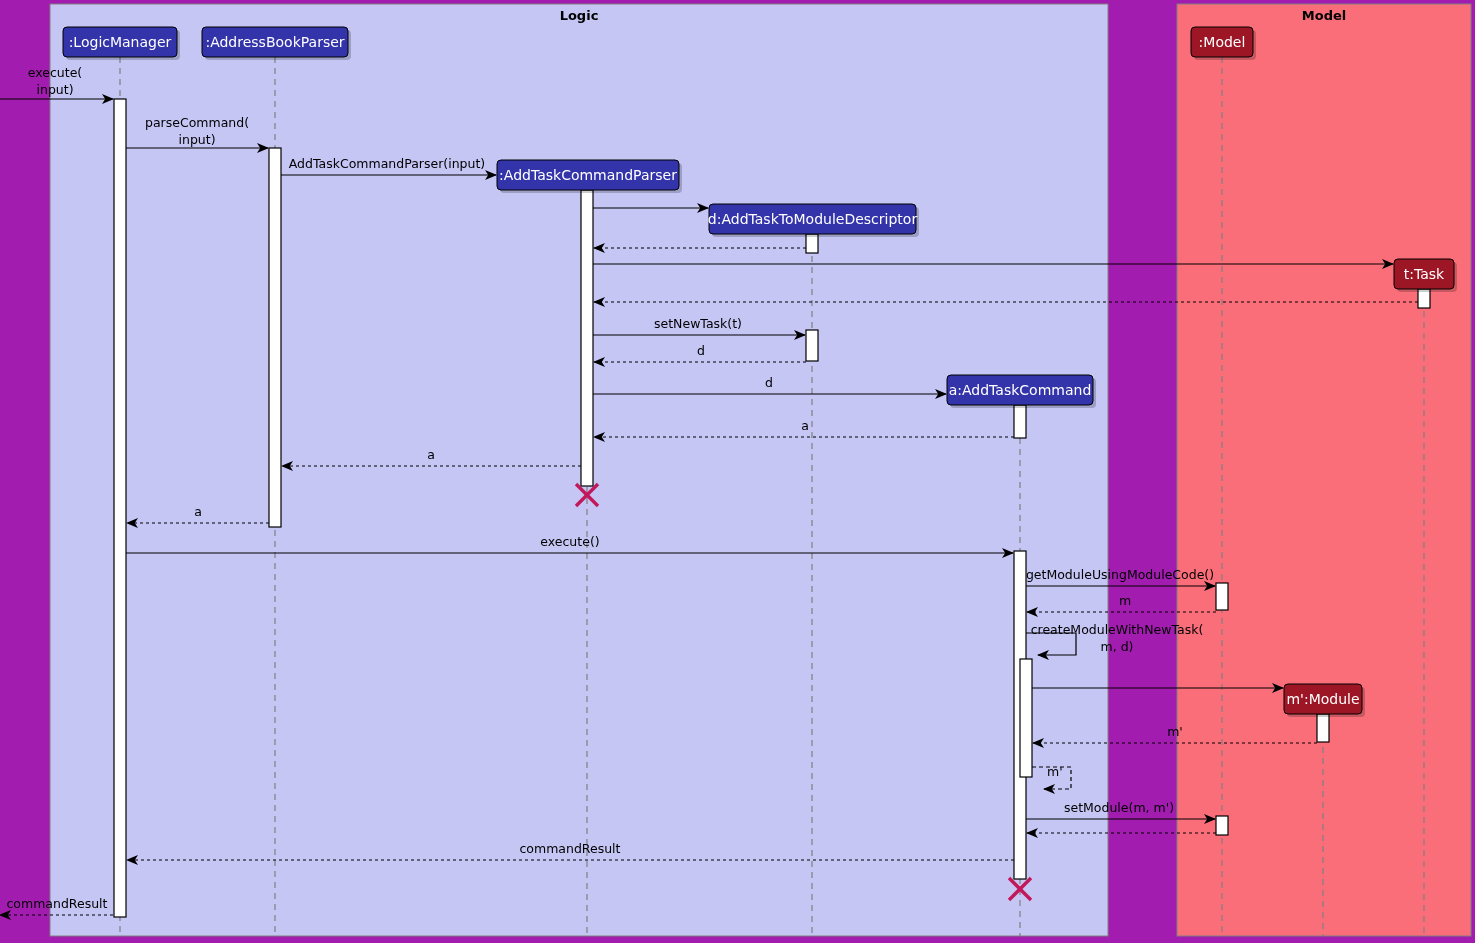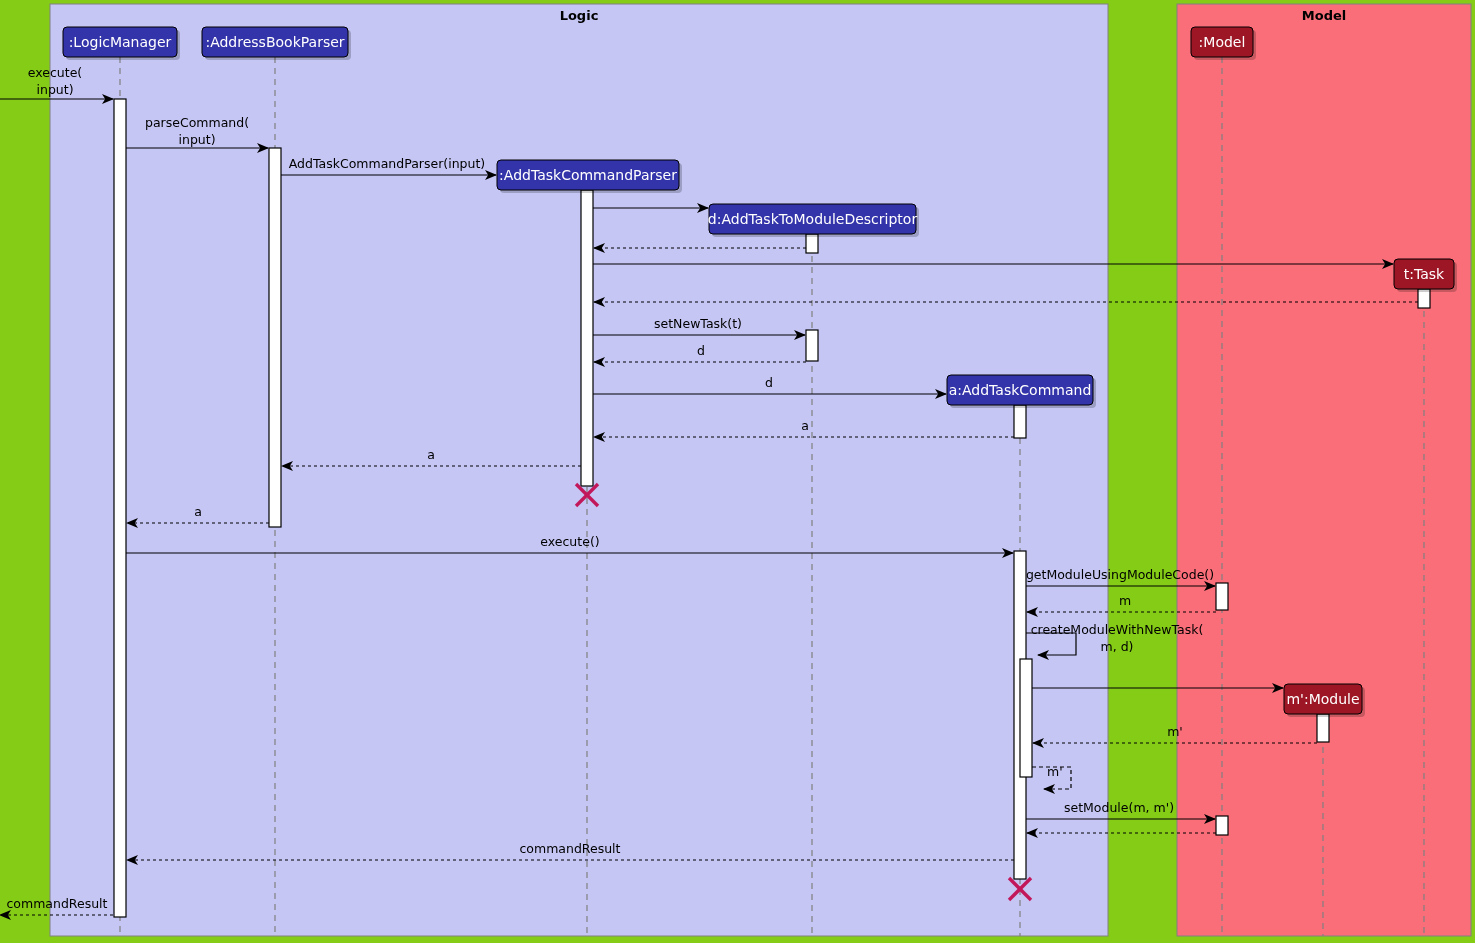--- a/index.html
+++ b/index.html
@@ -1,18 +1,18 @@
 <!DOCTYPE html>
 <html><head>
 <meta charset="utf-8">
 <title>Sequence Diagram</title>
 <style>
   html,body{margin:0;padding:0;background:#ffffff;}
   body{font-family:"DejaVu Sans","Liberation Sans",sans-serif;}
-  #canvas{position:relative;width:1475px;height:943px;background:#84cc16;overflow:hidden;}
+  #canvas{position:relative;width:1475px;height:943px;background:#a21caf;overflow:hidden;}
   svg#diagram{position:absolute;left:0;top:0;width:1475px;height:943px;}
   .frame-title{font-family:"DejaVu Sans","Liberation Sans",sans-serif;font-size:13px;font-weight:bold;fill:#000000;}
   .part-label{font-family:"DejaVu Sans","Liberation Sans",sans-serif;font-size:14px;fill:#ffffff;}
   .msg-label{font-family:"DejaVu Sans","Liberation Sans",sans-serif;font-size:12.5px;fill:#000000;}
 </style>
 </head>
 <body>
 
 <div id="canvas">
   <svg id="diagram" viewBox="0 0 1475 943" xmlns="http://www.w3.org/2000/svg">

